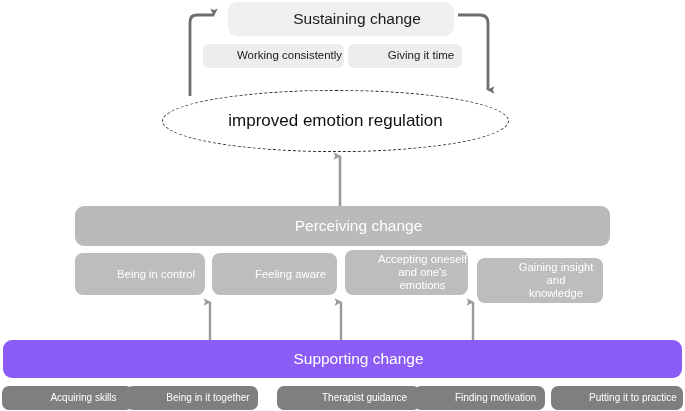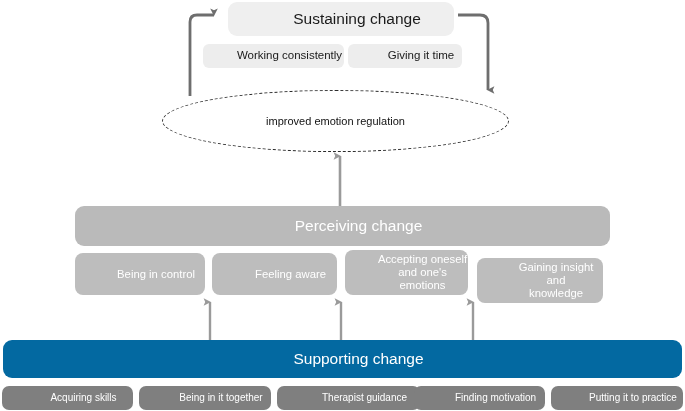--- a/index.html
+++ b/index.html
@@ -50,41 +50,41 @@
   
   .ellipse {
     position: absolute;
     box-sizing: border-box;
     border: 1.4px dashed #2b2b2b;
     border-radius: 50%;
     display: flex;
     align-items: center;
     justify-content: center;
     color: #111;
-    font-size: 11px;
+    font-size: 17px;
     background: transparent;
   }
 
   
   .tier-perceive-main {
     background: #BABABA;
     color: #ffffff;
     font-size: 15.5px;
     border-radius: 9px;
   }
   .tier-perceive-sub {
     background: #BDBDBD;
     color: #ffffff;
     font-size: 11.3px;
     border-radius: 8px;
   }
 
   
   .tier-support-main {
-    background: #0369a1;
+    background: #8b5cf6;
     color: #ffffff;
     font-size: 15.5px;
     border-radius: 9px;
   }
   .tier-support-sub {
     background: #7F7F7F;
     color: #ffffff;
     font-size: 10px;
     border-radius: 7px;
   }
@@ -152,21 +152,21 @@
   <div class="box tier-perceive-sub" style="left:345px; top:250px; width:123px; height:45px;">Accepting oneself
 and one's emotions</div>
 
   <div class="box tier-perceive-sub" style="left:477px; top:258px; width:126px; height:45px;">Gaining insight and
 knowledge</div>
 
   <div class="box tier-support-main" style="left:3px; top:340px; width:679px; height:38px;">Supporting change</div>
 
   <div class="box tier-support-sub" style="left:2px; top:386px; width:131px; height:24px;">Acquiring skills</div>
 
-  <div class="box tier-support-sub" style="left:139px; top:386px; width:132px; height:24px;">Being in it together</div>
+  <div class="box tier-support-sub" style="left:126px; top:386px; width:132px; height:24px;">Being in it together</div>
 
   <div class="box tier-support-sub" style="left:277px; top:386px; width:143px; height:24px;">Therapist guidance</div>
 
   <div class="box tier-support-sub" style="left:414px; top:386px; width:131px; height:24px;">Finding motivation</div>
 
   <div class="box tier-support-sub" style="left:551px; top:386px; width:132px; height:24px;">Putting it to practice</div>
 
 </div>
 
 </body></html>

